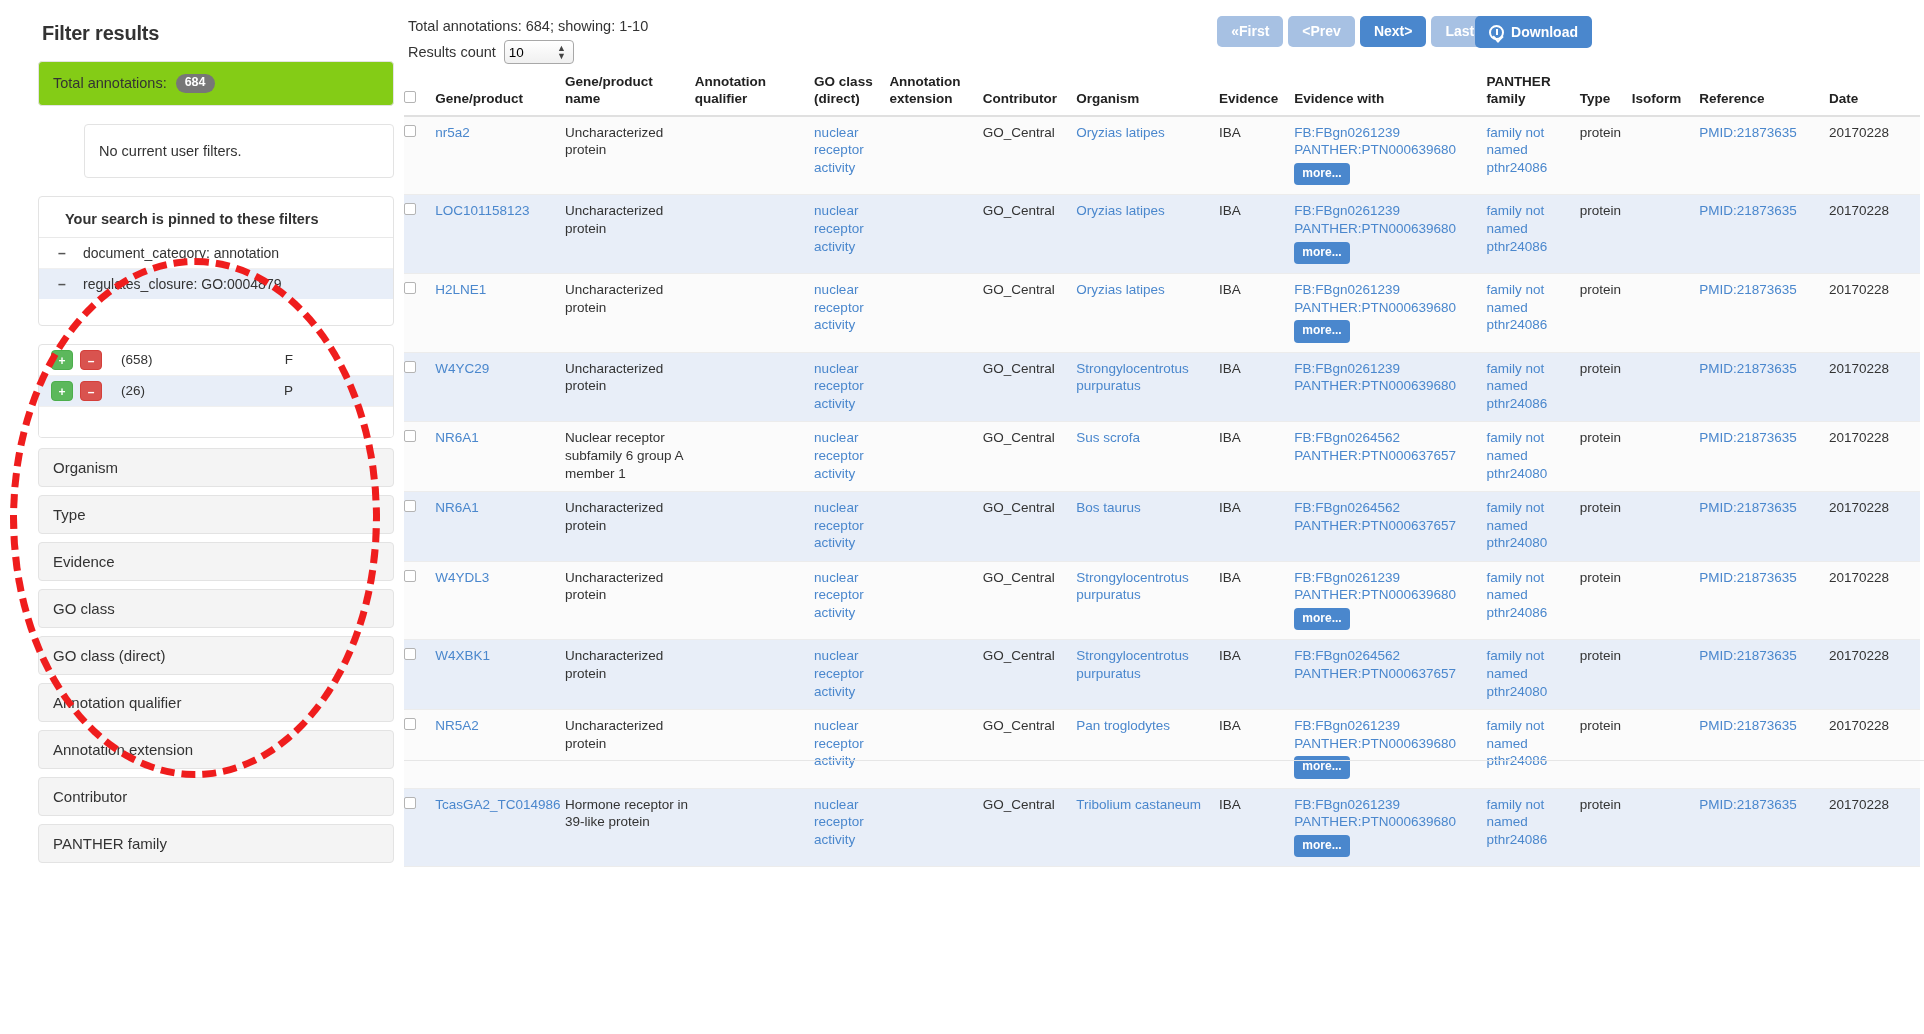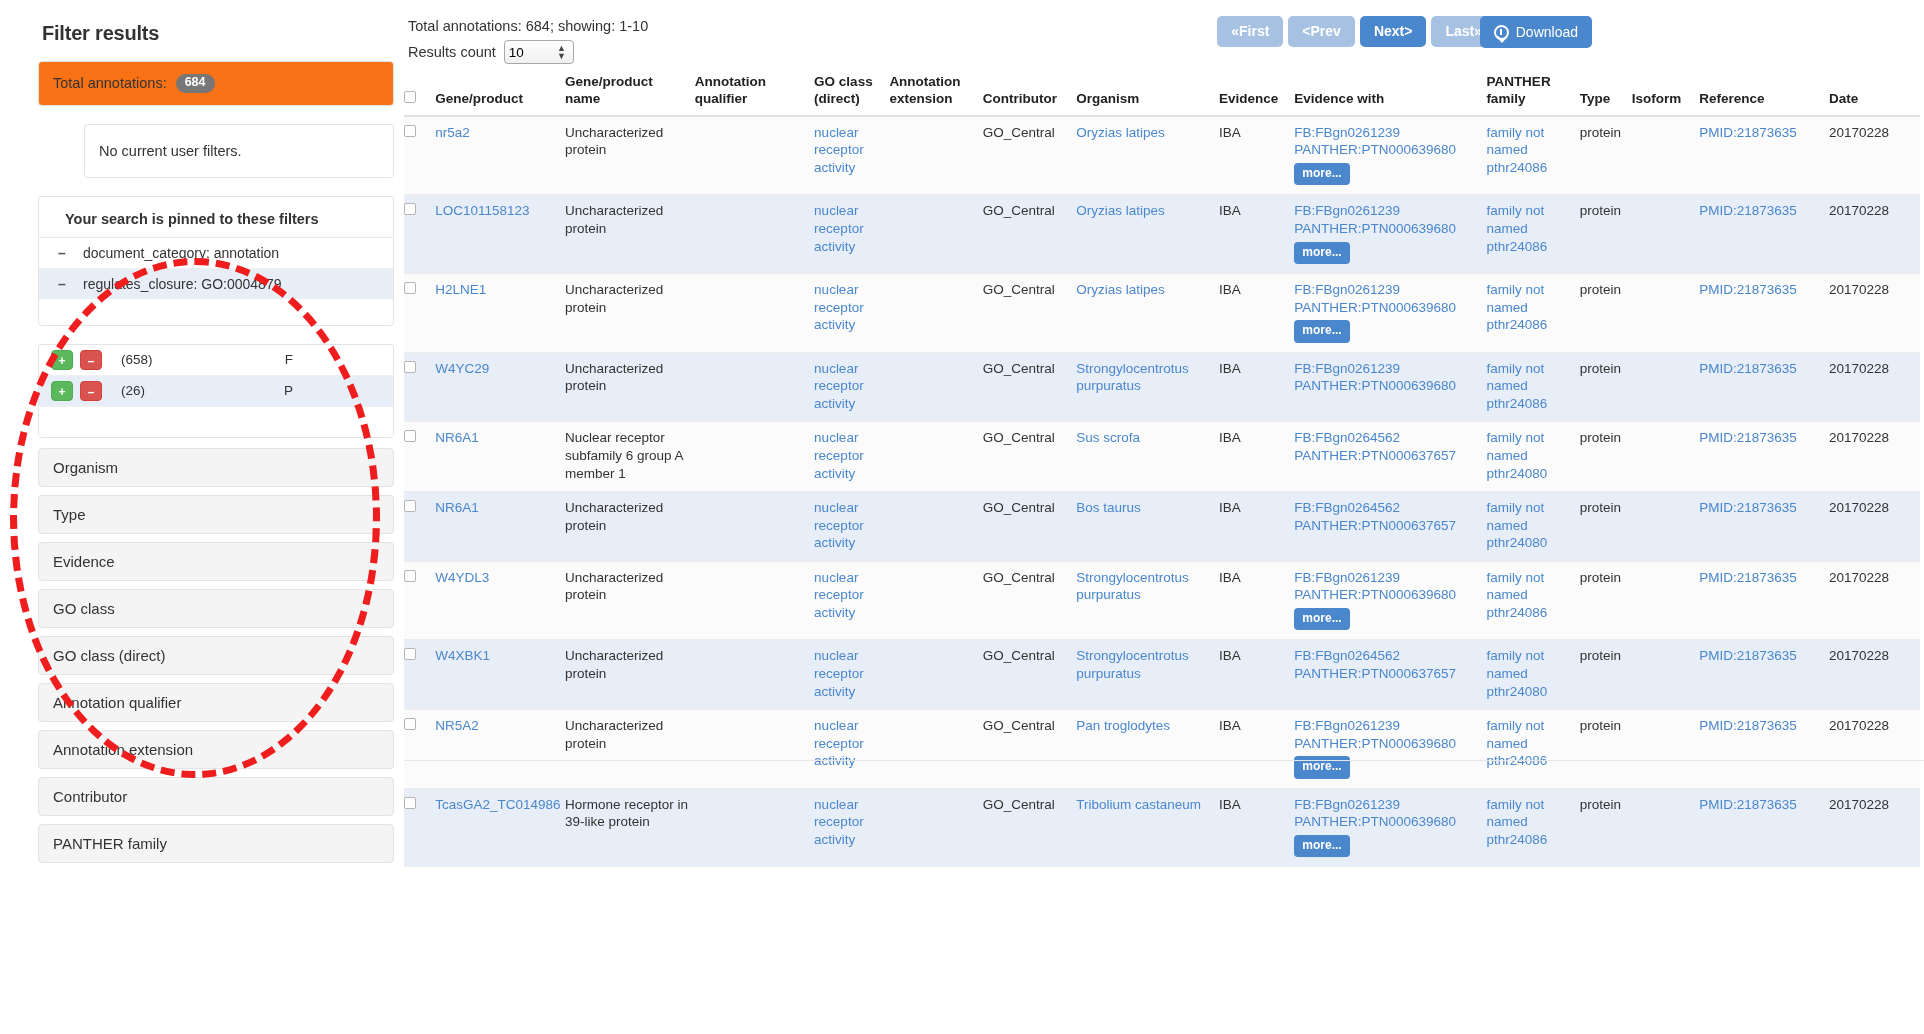--- a/index.html
+++ b/index.html
@@ -19,21 +19,21 @@
     width: 400px; height: 1034px;
     padding: 18px 22px 0 22px;
   }
   .sidebar-title {
     font-size: 20px; font-weight: bold; color: #333;
     margin: 4px 0 16px 4px; letter-spacing: -0.2px;
   }
   .panel {
     border: 1px solid #e3e3e3;
     border-radius: 4px;
-    background: #f97316;
+    background: #84cc16;
     margin-bottom: 18px;
   }
   .panel.white { background: #ffffff; margin-left: 46px; }
   .panel-body { padding: 12px 14px; font-size: 14.5px; }
   .total-row { display: flex; align-items: center; gap: 9px; }
   .badge-count {
     display: inline-block;
     background: #777777; color: #ffffff;
     border-radius: 10px; padding: 2px 9px 3px 9px;
     font-size: 12.5px; font-weight: bold; line-height: 1.1;
@@ -133,21 +133,21 @@
   }
   .pager { position: absolute; right: 428px; top: 2px; display: flex; gap: 5px; }
   .pbtn {
     color: #ffffff; font-size: 14px; font-weight: bold;
     padding: 8px 14px; border-radius: 5px;
     background: #a7c1e3; border: none; line-height: 1.1;
   }
   .pbtn.active { background: #4a87cd; }
   .dl-btn {
     position: absolute; right: 332px; top: 2px;
-    background: #4a87cd; color: #fff; font-size: 14px; font-weight: normal;
+    background: #4a87cd; color: #fff; font-size: 14px; font-weight: bold;
     padding: 8px 14px; border-radius: 5px; display: flex; align-items: center; gap: 7px;
   }
   .dl-icon {
     width: 15px; height: 15px; border-radius: 50%;
     border: 2px solid #fff; position: relative; display:inline-block;
   }
   .dl-icon::after {
     content:""; position:absolute; left:4.5px; top:2px;
     width:2px; height:6px; background:#fff;
   }

